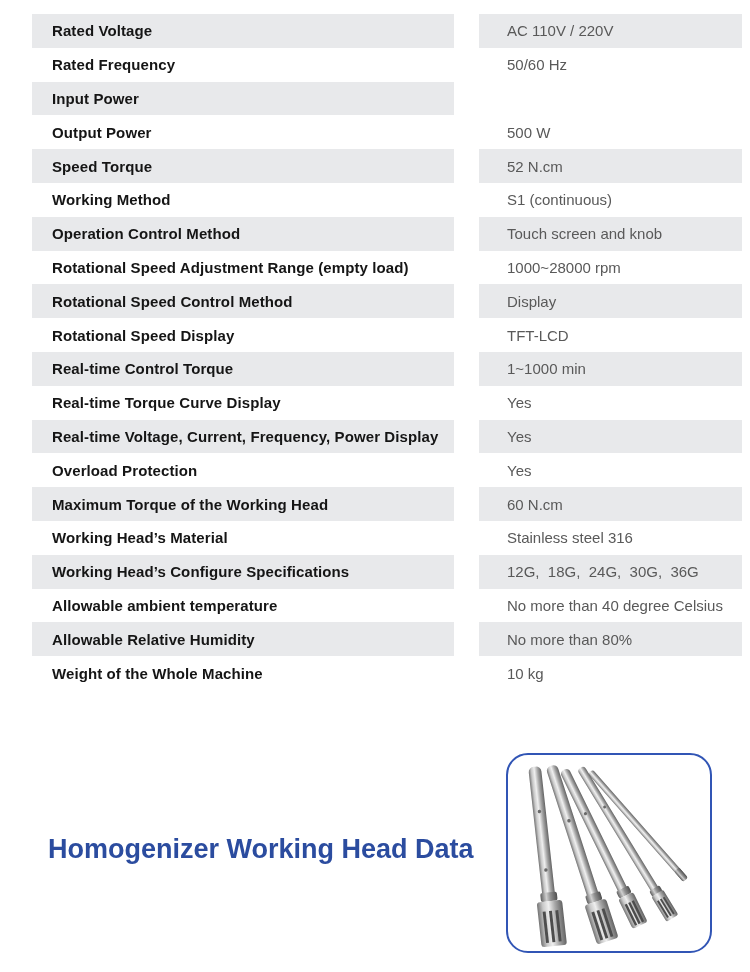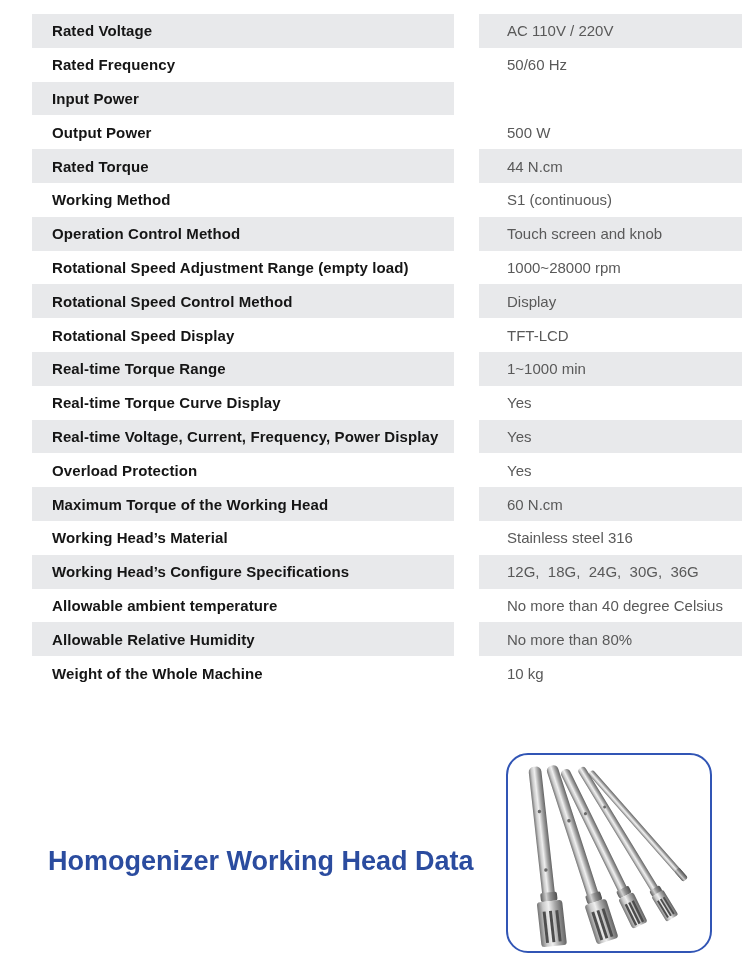--- a/index.html
+++ b/index.html
@@ -32,21 +32,20 @@
   }
   .cell-value{
     flex:1;margin-left:25px;padding-left:28px;
     font-size:15px;font-weight:400;color:var(--value-text);
   }
   .spec-row:nth-child(odd) .cell{background:var(--row-gray);}
   .section-title{
     position:absolute;left:48px;top:834px;
     font-size:27px;font-weight:700;color:var(--accent-blue);
     white-space:nowrap;
-    margin-top:12px;
   }
   .photo-box{
     position:absolute;left:506px;top:753px;width:206px;height:200px;
     border:2px solid var(--box-border-blue);border-radius:22px;
     background:#ffffff;overflow:hidden;
   }
   .photo-box svg{display:block;width:100%;height:100%;}
 </style>
 </head>
 <body>
@@ -65,22 +64,22 @@
   <div class="spec-row">
     <div class="cell cell-label">Input Power</div>
   </div>
 
   <div class="spec-row">
     <div class="cell cell-label">Output Power</div>
     <div class="cell cell-value">500 W</div>
   </div>
 
   <div class="spec-row">
-    <div class="cell cell-label">Rated Torque</div>
-    <div class="cell cell-value">44 N.cm</div>
+    <div class="cell cell-label">Speed Torque</div>
+    <div class="cell cell-value">52 N.cm</div>
   </div>
 
   <div class="spec-row">
     <div class="cell cell-label">Working Method</div>
     <div class="cell cell-value">S1 (continuous)</div>
   </div>
 
   <div class="spec-row">
     <div class="cell cell-label">Operation Control Method</div>
     <div class="cell cell-value">Touch screen and knob</div>
@@ -95,21 +94,21 @@
     <div class="cell cell-label">Rotational Speed Control Method</div>
     <div class="cell cell-value">Display</div>
   </div>
 
   <div class="spec-row">
     <div class="cell cell-label">Rotational Speed Display</div>
     <div class="cell cell-value">TFT-LCD</div>
   </div>
 
   <div class="spec-row">
-    <div class="cell cell-label">Real-time Torque Range</div>
+    <div class="cell cell-label">Real-time Control Torque</div>
     <div class="cell cell-value">1~1000 min</div>
   </div>
 
   <div class="spec-row">
     <div class="cell cell-label">Real-time Torque Curve Display</div>
     <div class="cell cell-value">Yes</div>
   </div>
 
   <div class="spec-row">
     <div class="cell cell-label">Real-time Voltage, Current, Frequency, Power Display</div>

